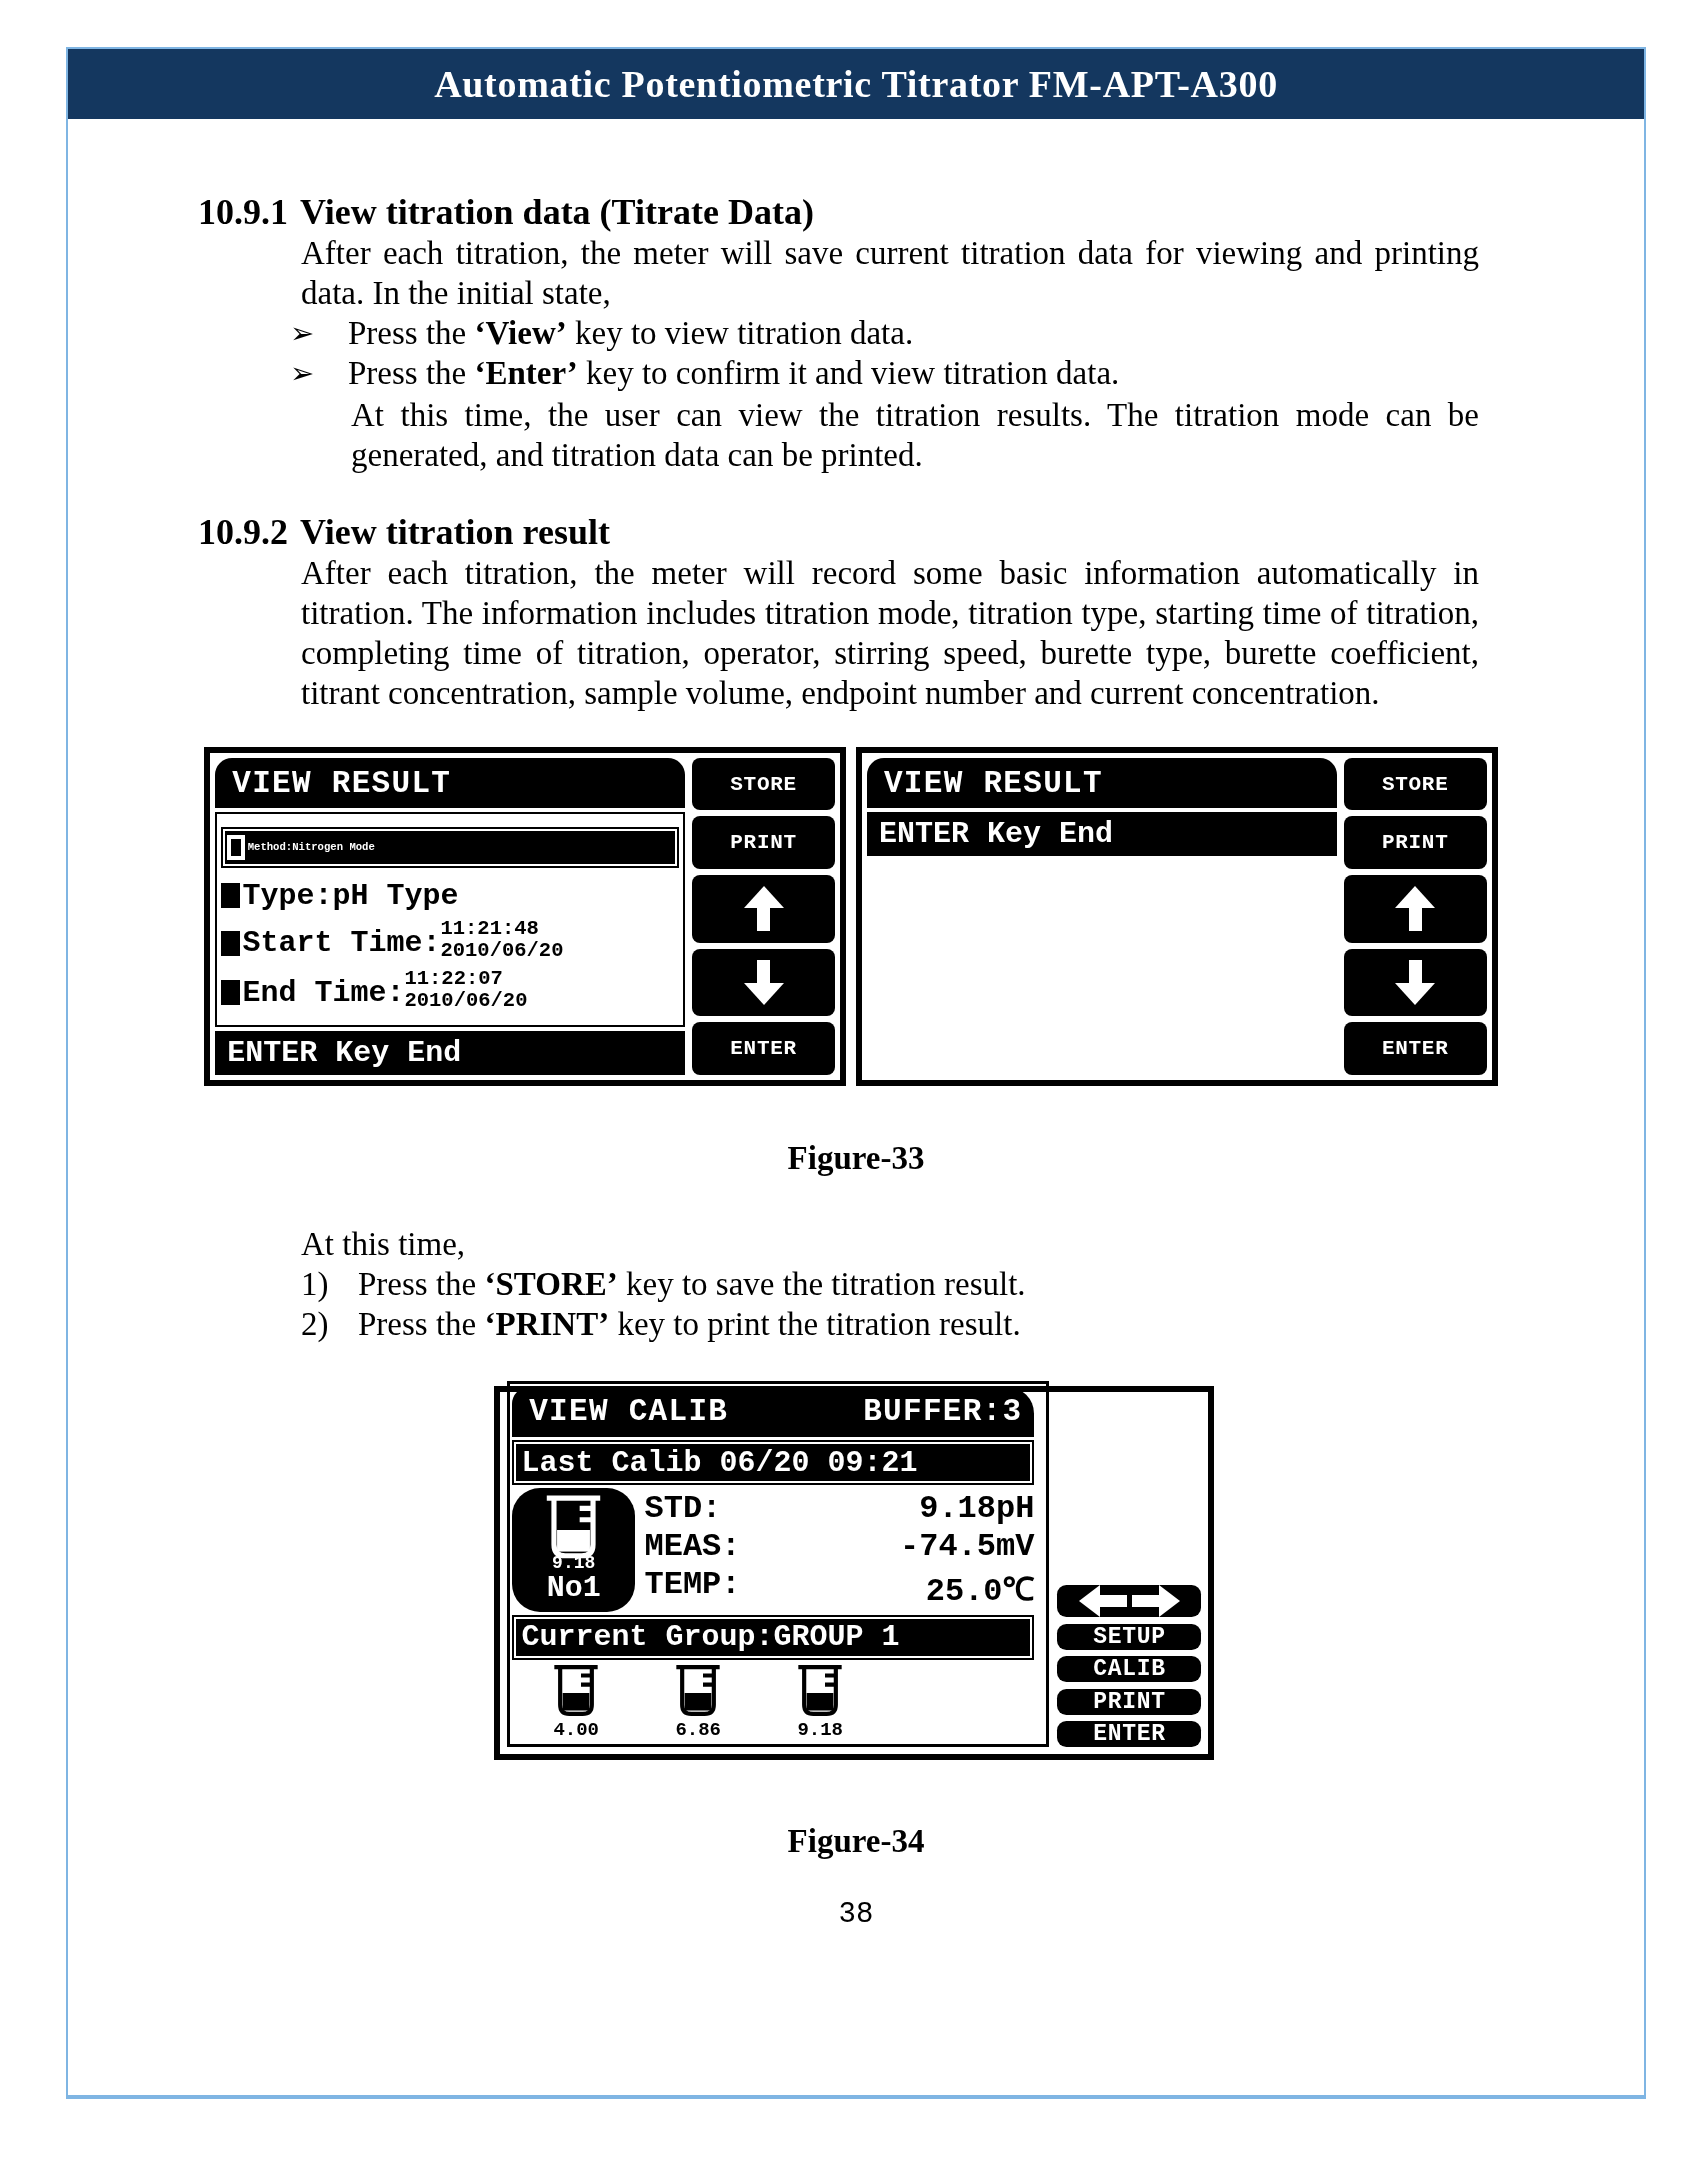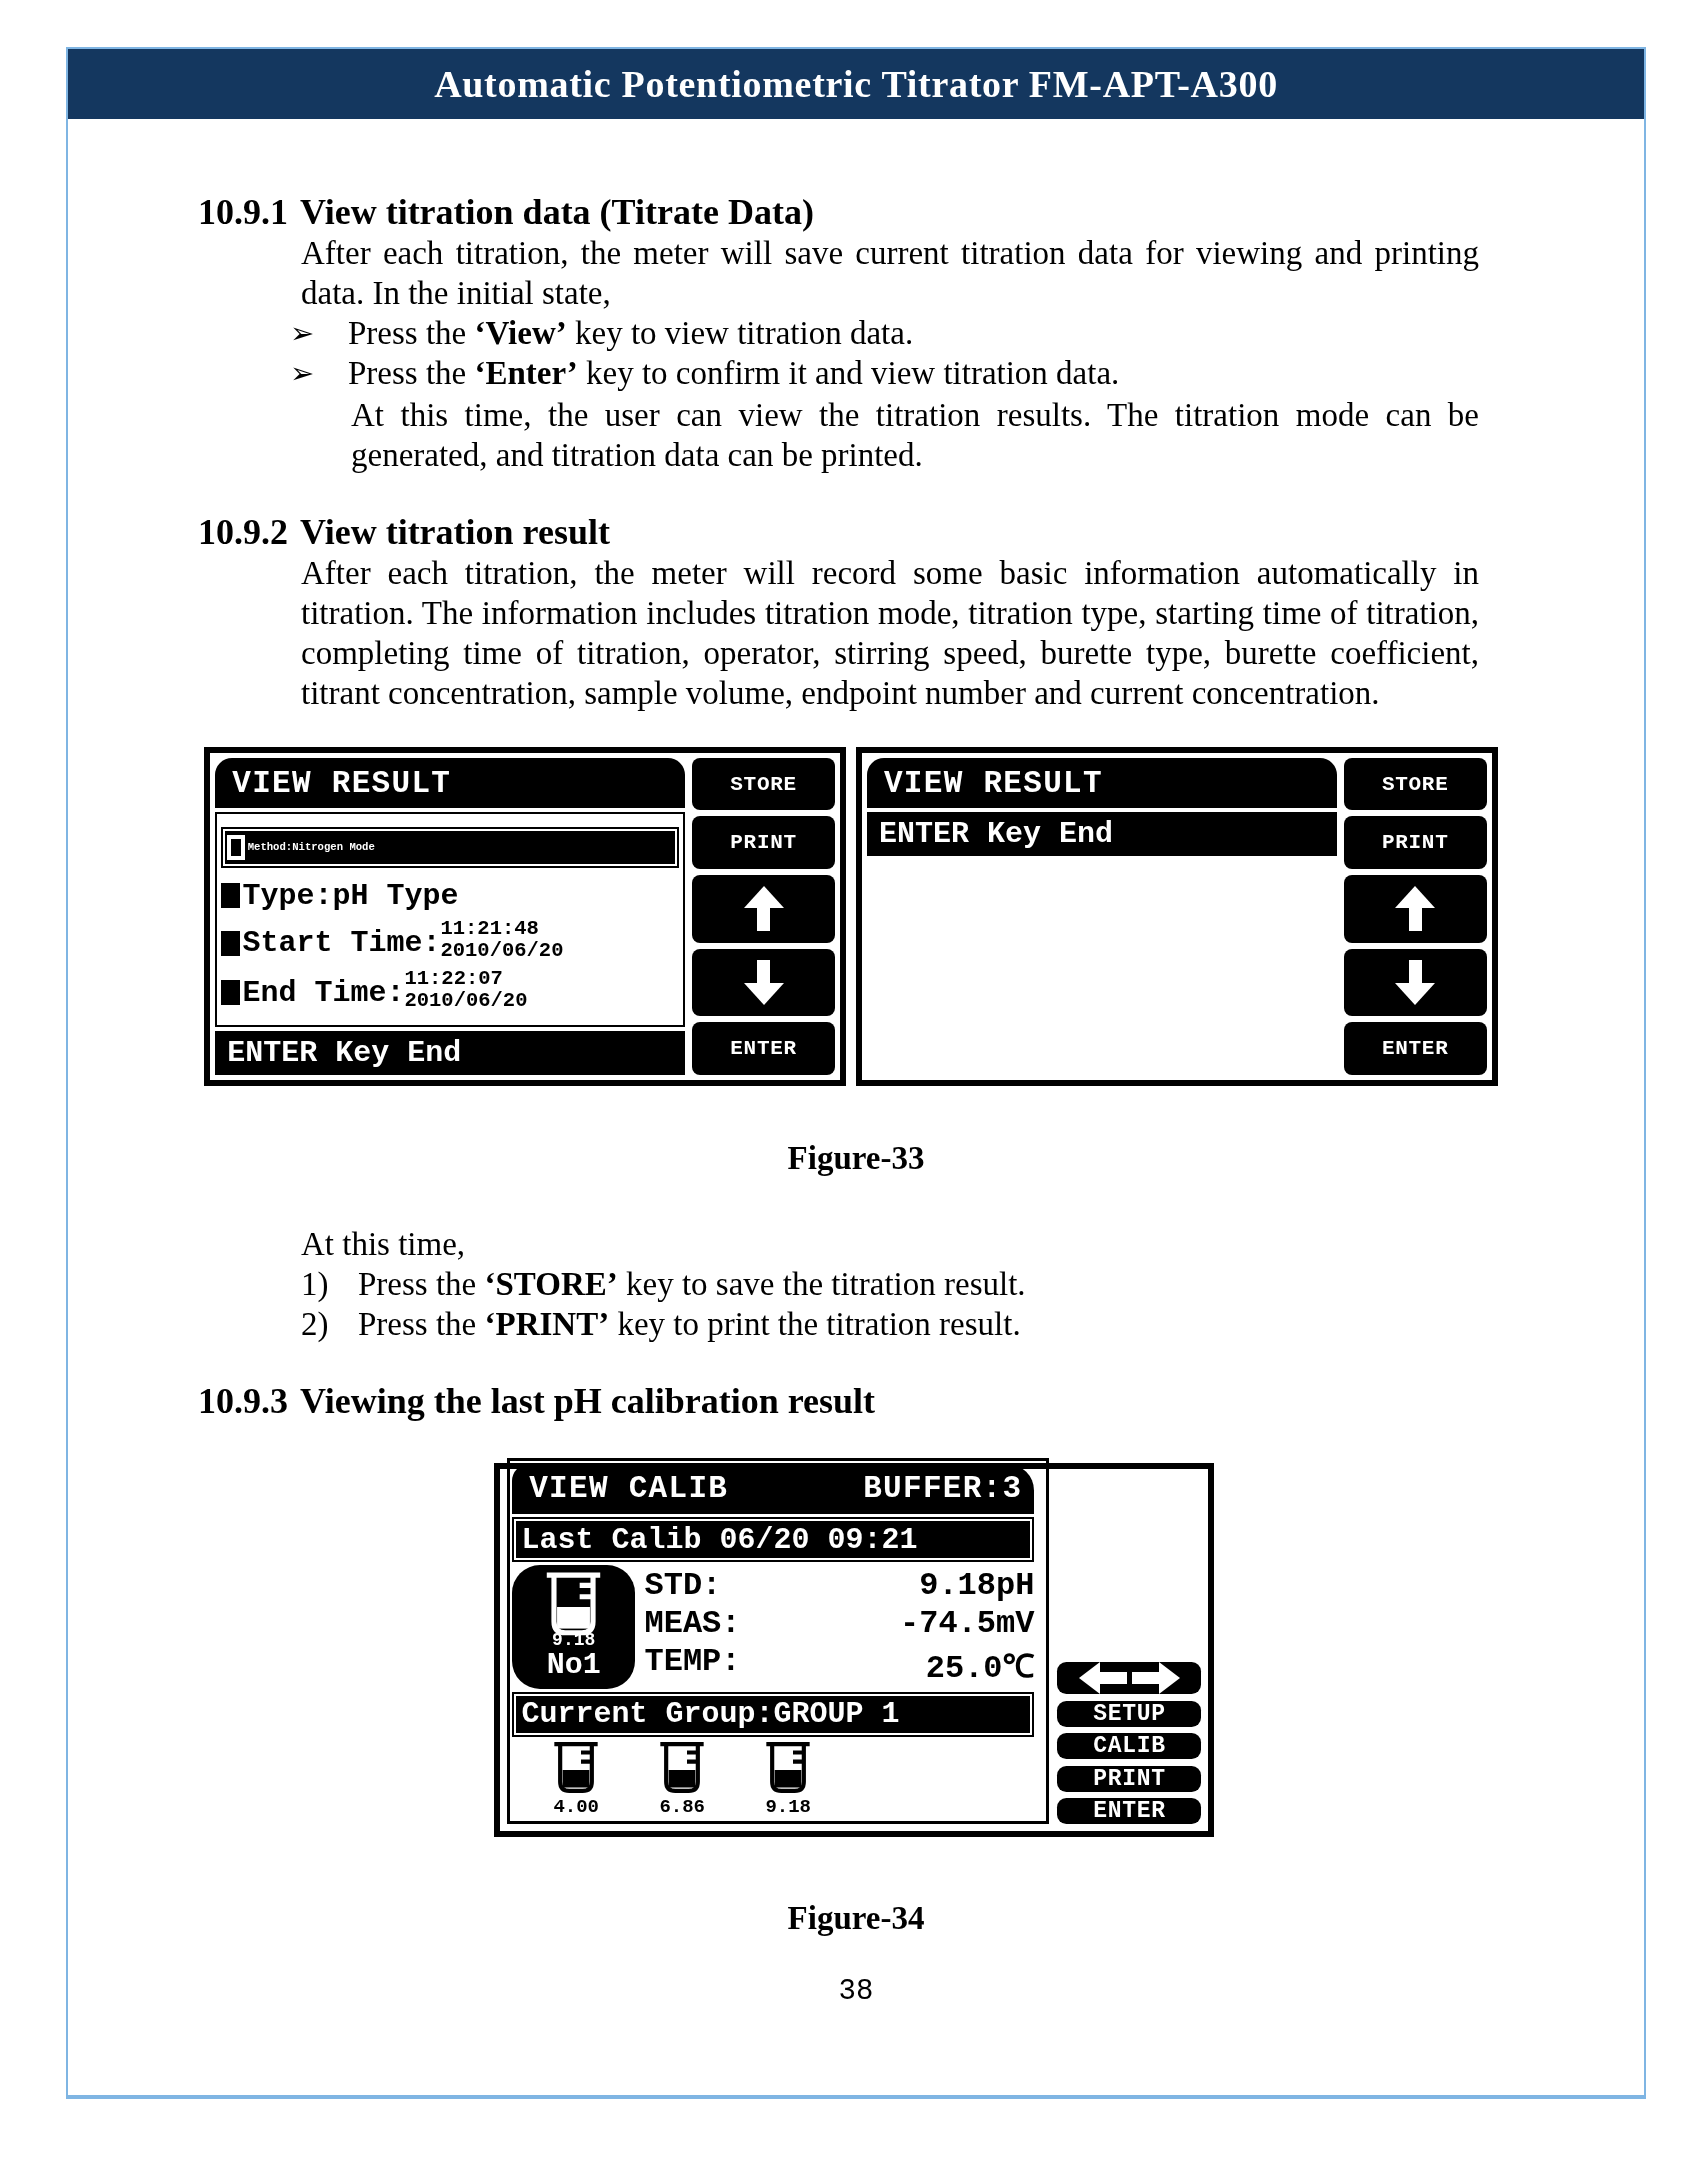--- a/index.html
+++ b/index.html
@@ -81,21 +81,21 @@
   .bar-in { background:#000; color:#fff; font-size:30px; display:flex; align-items:center; padding:1.3px 5.3px; white-space:pre; }
   .main34 { flex:1; display:flex; margin-top:3.3px; gap:9.3px; }
   .probe {
     width:123px; flex:0 0 123px; background:#000; border-radius:28px; color:#fff;
     display:flex; flex-direction:column; align-items:center; justify-content:center; padding:5.3px 0 6.6px;
   }
   .probe .pv { font-size:18px; line-height:18px; margin-top:-13.2px; }
   .probe .pn { font-size:30px; line-height:33px; }
   .readings { flex:1; display:flex; flex-direction:column; justify-content:space-evenly; min-width:0; }
   .reading { display:flex; justify-content:space-between; font-size:32px; white-space:pre; }
-  .bkrow { height:78px; flex:0 0 78px; display:flex; align-items:flex-end; gap:52px; padding-left:37px; margin-top:2.6px; }
+  .bkrow { height:78px; flex:0 0 78px; display:flex; align-items:flex-end; gap:68px; padding-left:37px; margin-top:2.6px; }
   .bkitem { display:flex; flex-direction:column; align-items:center; }
   .bkitem .bkl { font-size:19px; line-height:19px; margin-top:-1.3px; }
   .bk { display:block; }
   .btncol34 { width:144px; flex:0 0 144px; display:flex; flex-direction:column; gap:6.6px; }
   .btncol34 .btn { border-radius:9.3px; font-size:23px; }
 </style>
 </head>
 <body>
 
 <div class="frame">
@@ -192,23 +192,20 @@
   <p class="para lead">At this time,</p>
   <div class="nitem">
     <span class="nnum">1)</span>
     <span><span>Press the </span><b>‘STORE’</b><span> key to save the titration result.</span></span>
   </div>
   <div class="nitem">
     <span class="nnum">2)</span>
     <span><span>Press the </span><b>‘PRINT’</b><span> key to print the titration result.</span></span>
   </div>
 
-  <div class="h h3">
-    <span class="hn">10.9.3</span><span>Viewing the last pH calibration result</span>
-  </div>
 
   <div class="fig34 lcdfont">
     <div class="lcd34">
       <div class="lcd-title split">
         <span>VIEW CALIB</span>
         <span>BUFFER:3</span>
       </div>
       <div class="bar">
           <div class="bar-in">Last Calib 06/20 09:21</div>
         </div>

